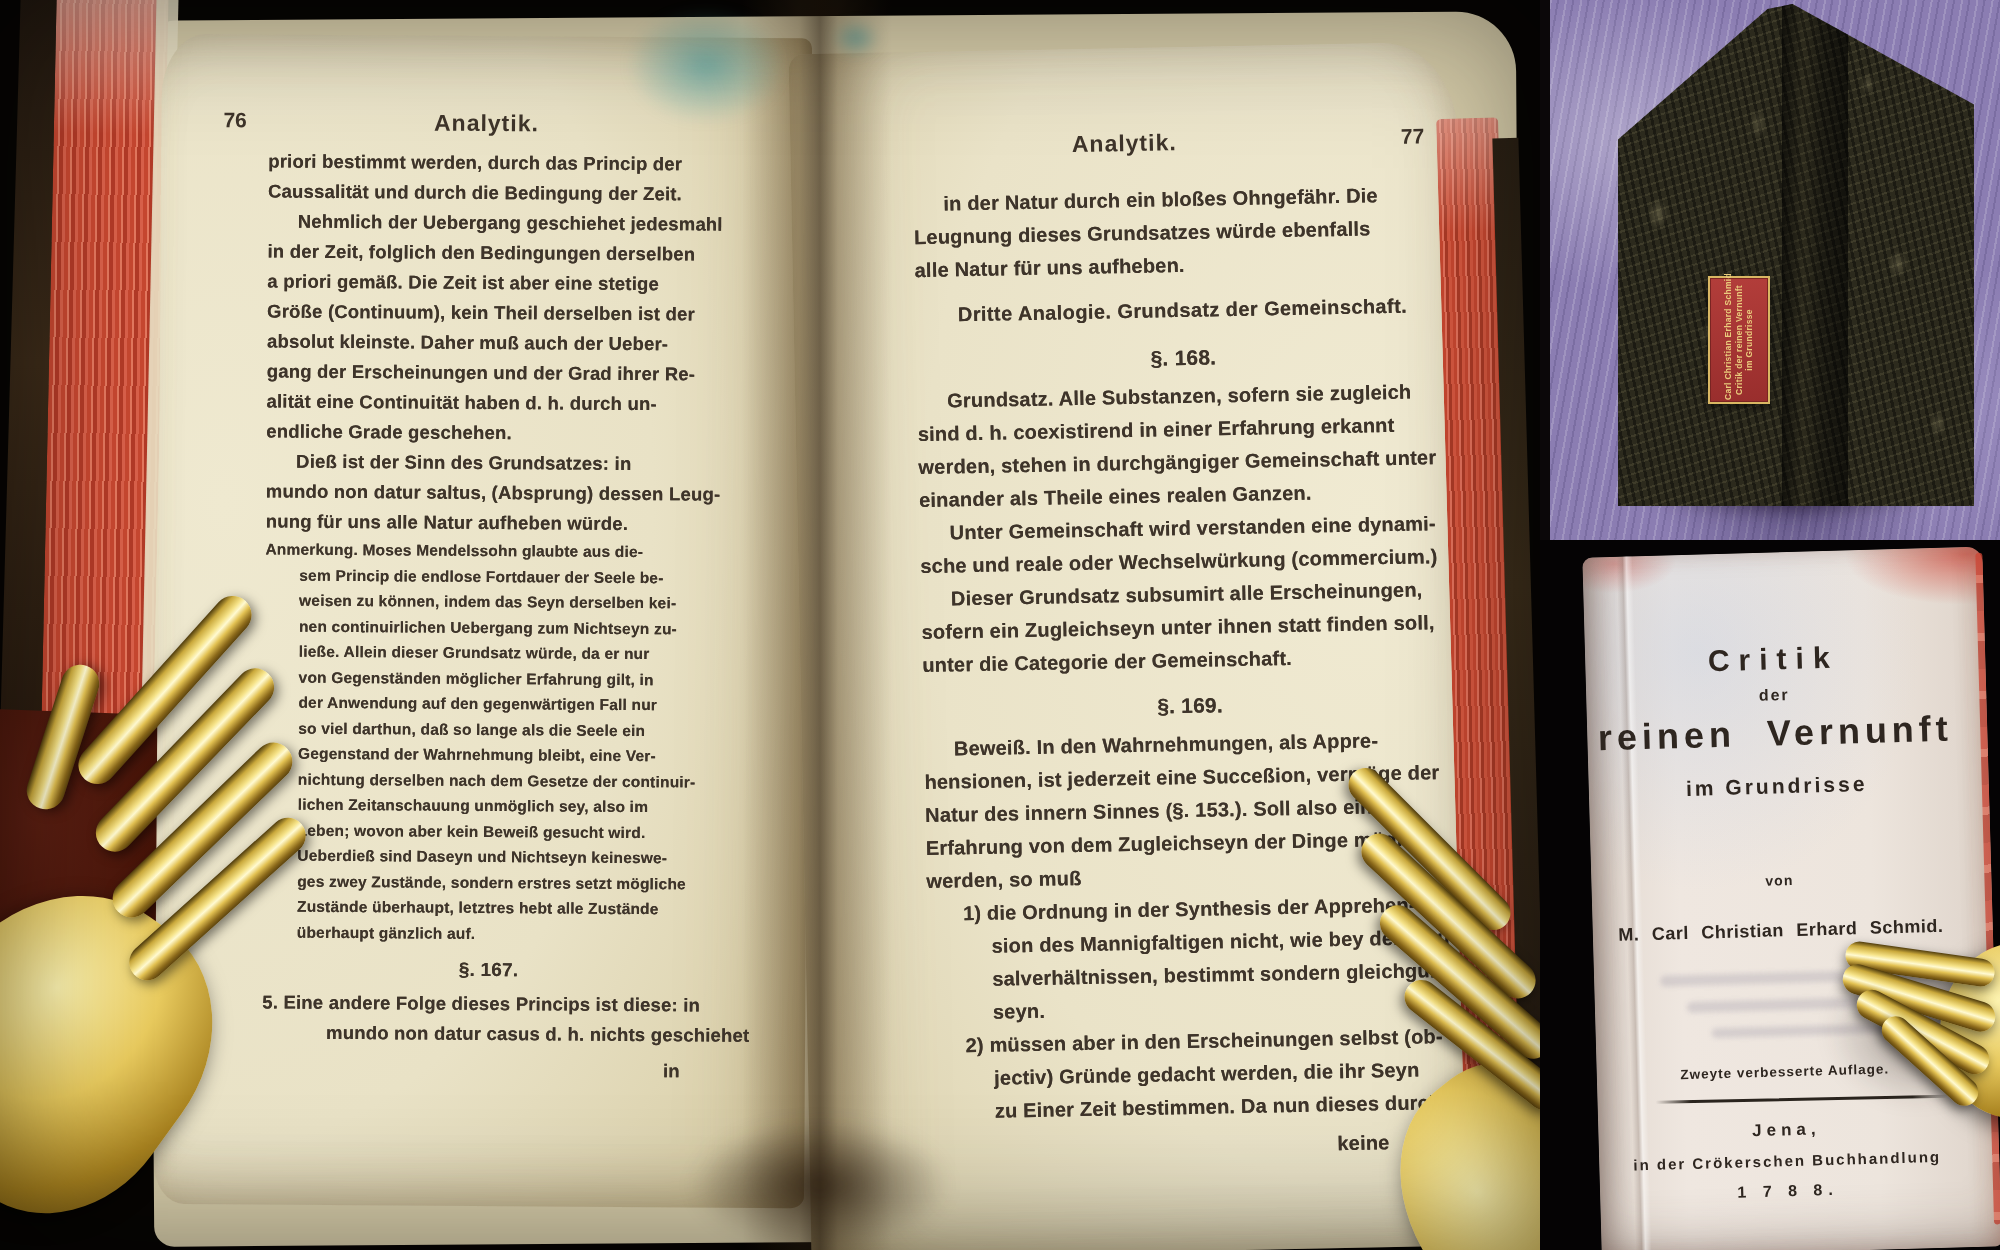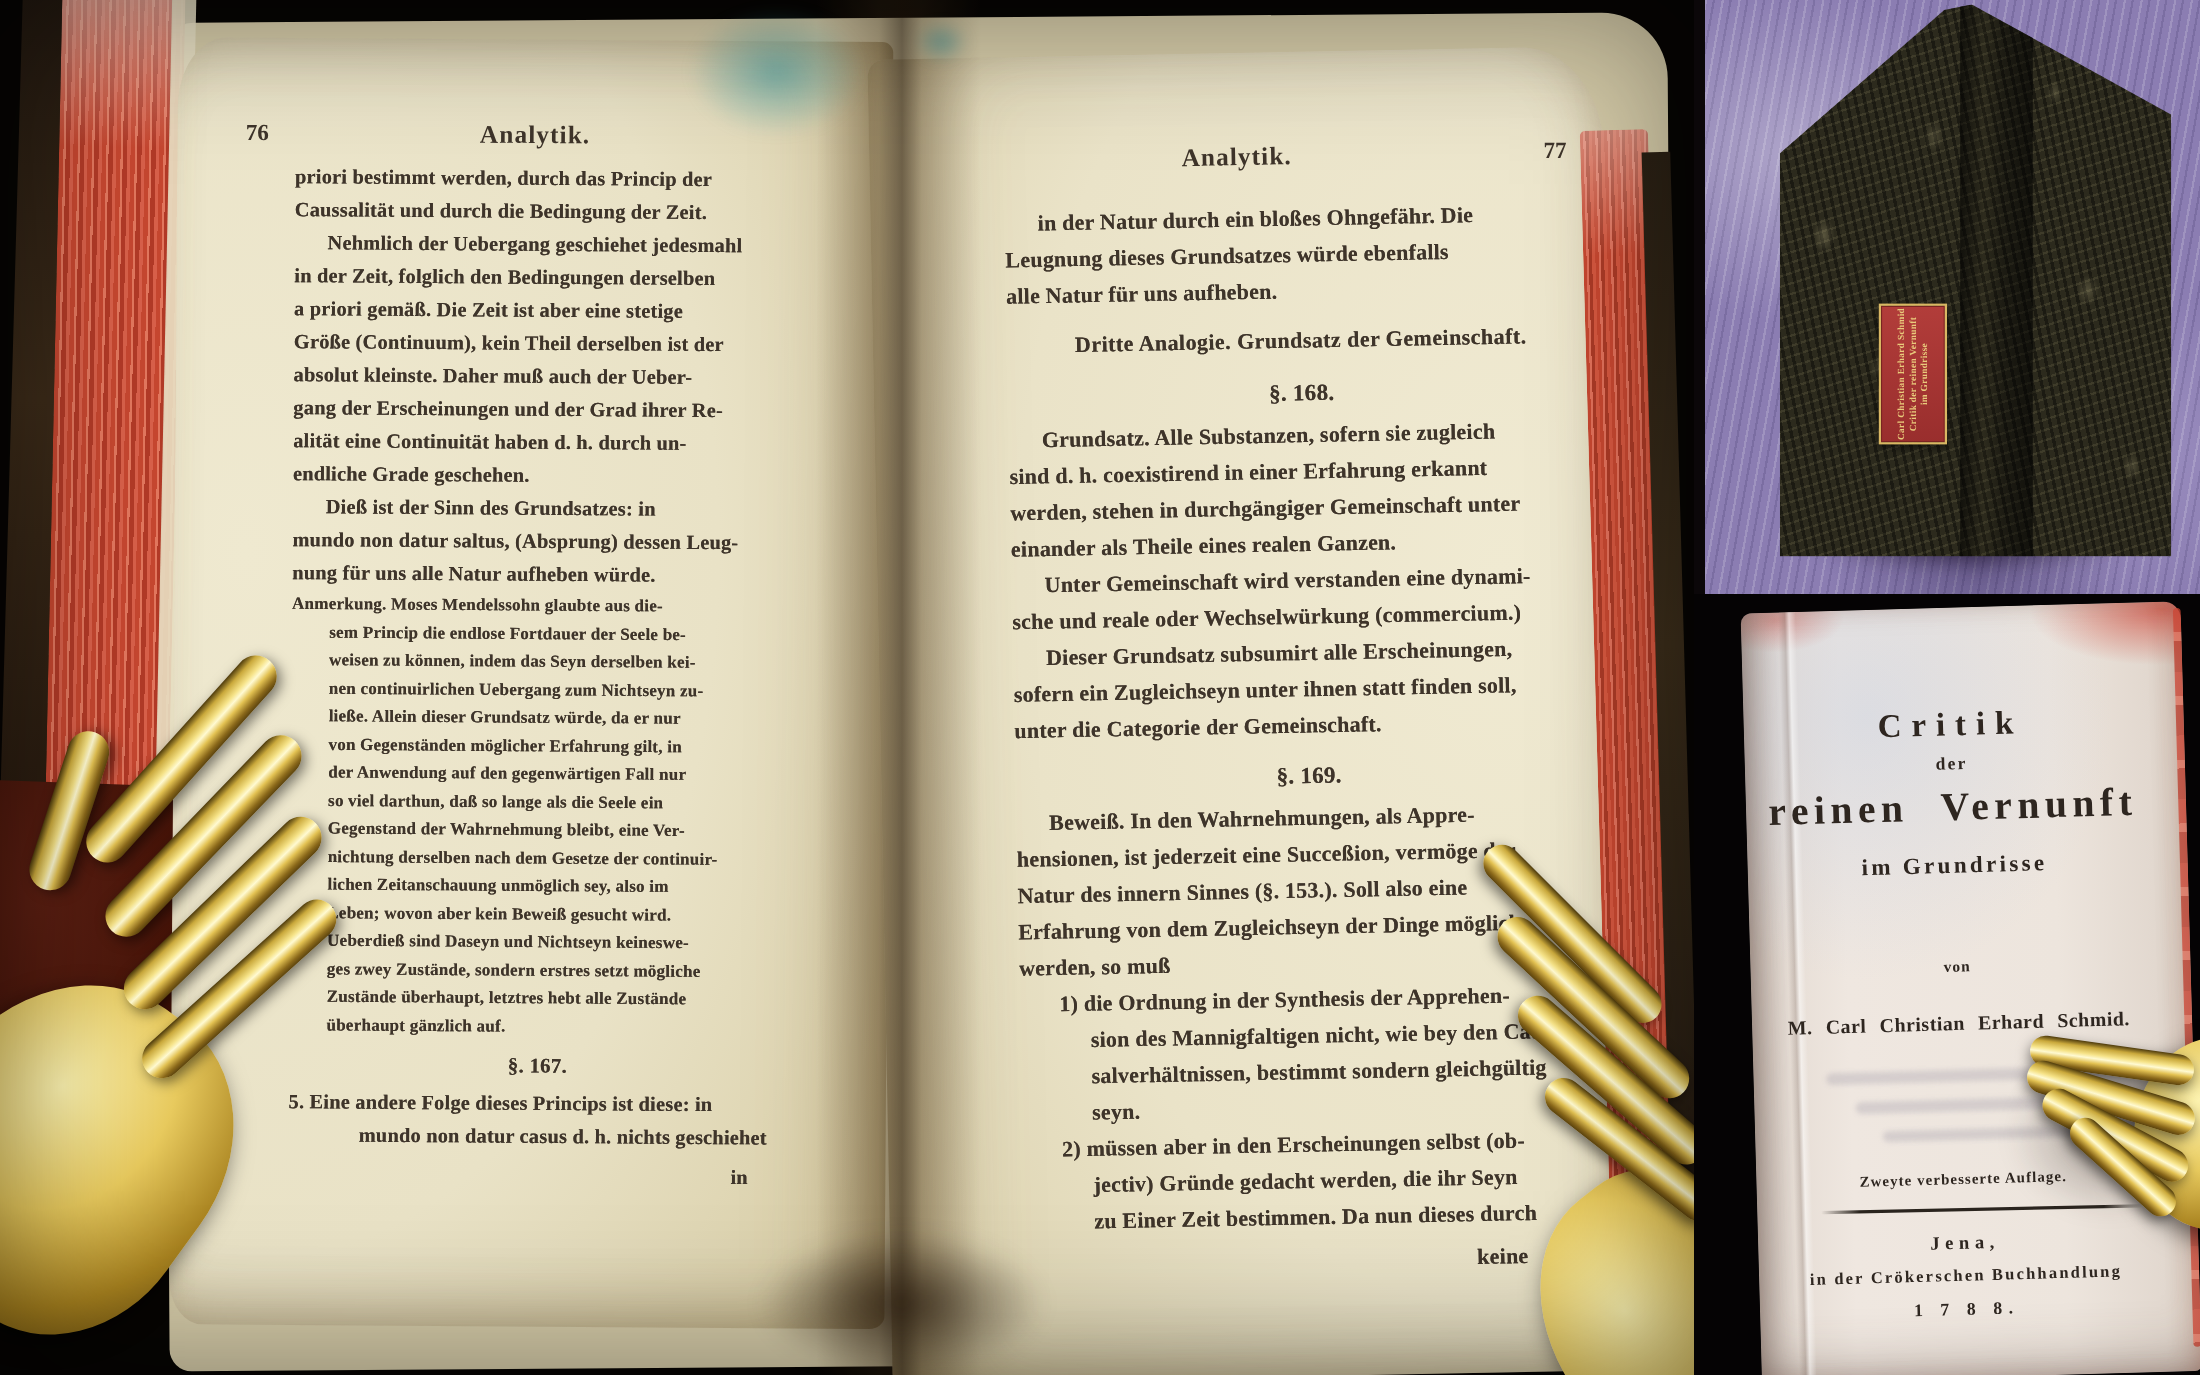--- a/index.html
+++ b/index.html
@@ -1,17 +1,17 @@
 <!DOCTYPE html>
 <html><head>
 <meta charset="utf-8">
 <style>
   html,body{margin:0;padding:0;background:#151210;}
   .stage{position:relative;width:2000px;height:1250px;margin:0 auto;overflow:hidden;
-         background:#060403;font-family:Liberation Serif, serif;}
+         background:#060403;font-family:Liberation Sans, sans-serif;}
   .photo{position:absolute;overflow:hidden;}
 
   
   .ob{left:0;top:0;width:1540px;height:1250px;background:#070503;}
   .ob::after{content:"";position:absolute;inset:0;box-shadow:inset 0 0 140px rgba(0,0,0,.45);pointer-events:none;}
   .pageblock{position:absolute;left:150px;top:16px;width:1370px;height:1226px;background:#d6cca9;
              border-radius:30px 60px 20px 20px;transform:rotate(-.4deg);}
   .cover-left{position:absolute;left:6px;top:-12px;width:74px;height:1070px;border-radius:10px;
       transform:rotate(1.6deg);
       background:linear-gradient(180deg,#231910,#3c2b19 35%,#2a1c10 70%,#190f09);}

